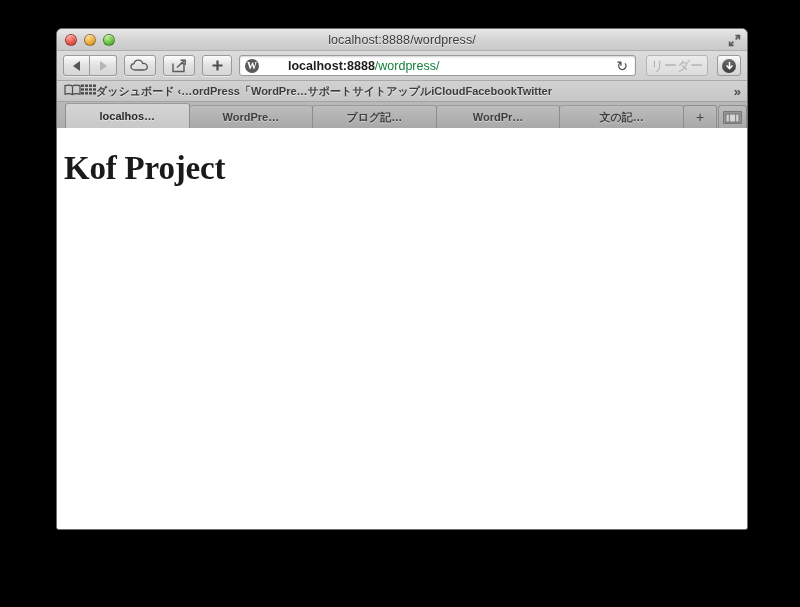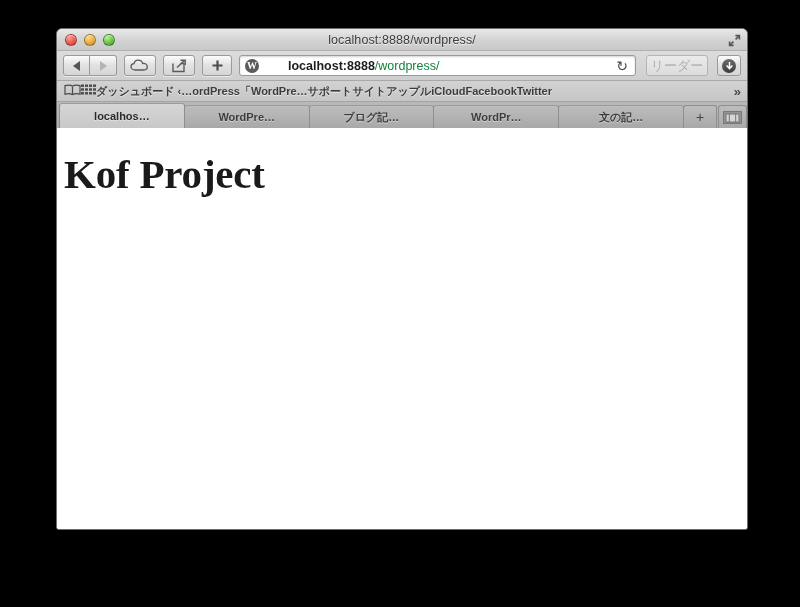--- a/index.html
+++ b/index.html
@@ -178,21 +178,21 @@
     text-shadow: 0 1px 0 rgba(255,255,255,0.6);
   }
   #bm-overflow { margin-left: auto; font-size: 13px; font-weight: bold; color: #4a4a4a; }
 
   
   #tab-bar {
     height: 26px;
     background: linear-gradient(to bottom, #b9b9b9 0%, #adadad 100%);
     display: flex;
     align-items: flex-end;
-    padding-left: 2px;
+    padding-left: 8px;
     position: relative;
   }
   .tab {
     height: 23px;
     flex: 1 1 0;
     min-width: 0;
     background: linear-gradient(to bottom, #bdbdbd 0%, #a8a8a8 100%);
     border-left: 1px solid #8e8e8e;
     border-right: 1px solid #8e8e8e;
     border-top: 1px solid #9b9b9b;
@@ -237,21 +237,21 @@
   
   #page-content {
     background: #ffffff;
     height: calc(502px - 22px - 30px - 21px - 25px);
     padding: 22px 0 0 7px;
     overflow: hidden;
   }
   #site-title {
     font-family: "Liberation Serif", serif;
     font-weight: bold;
-    font-size: 41px;
+    font-size: 33px;
     color: #1a1a1a;
     letter-spacing: -0.2px;
   }
 </style>
 </head>
 <body>
 
 <div id="browser-window">
 
   <div id="title-bar">

